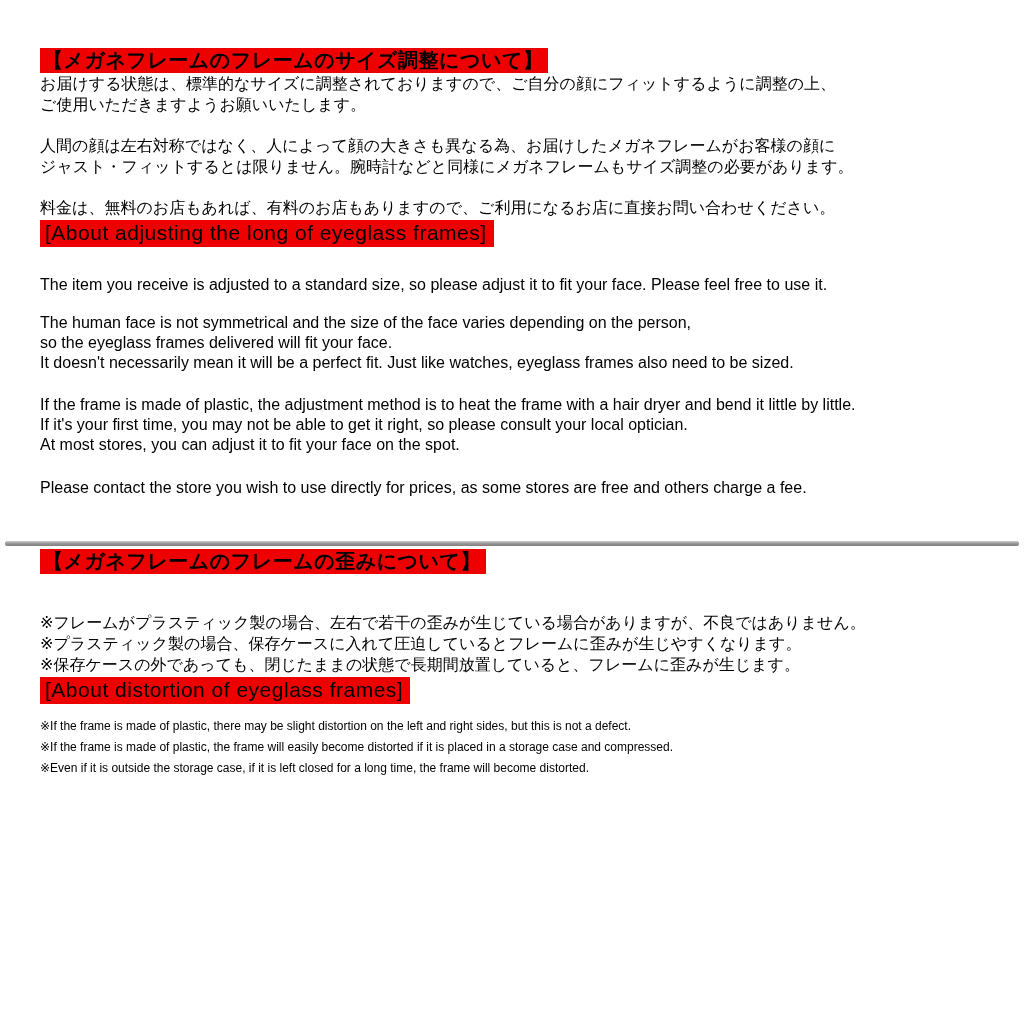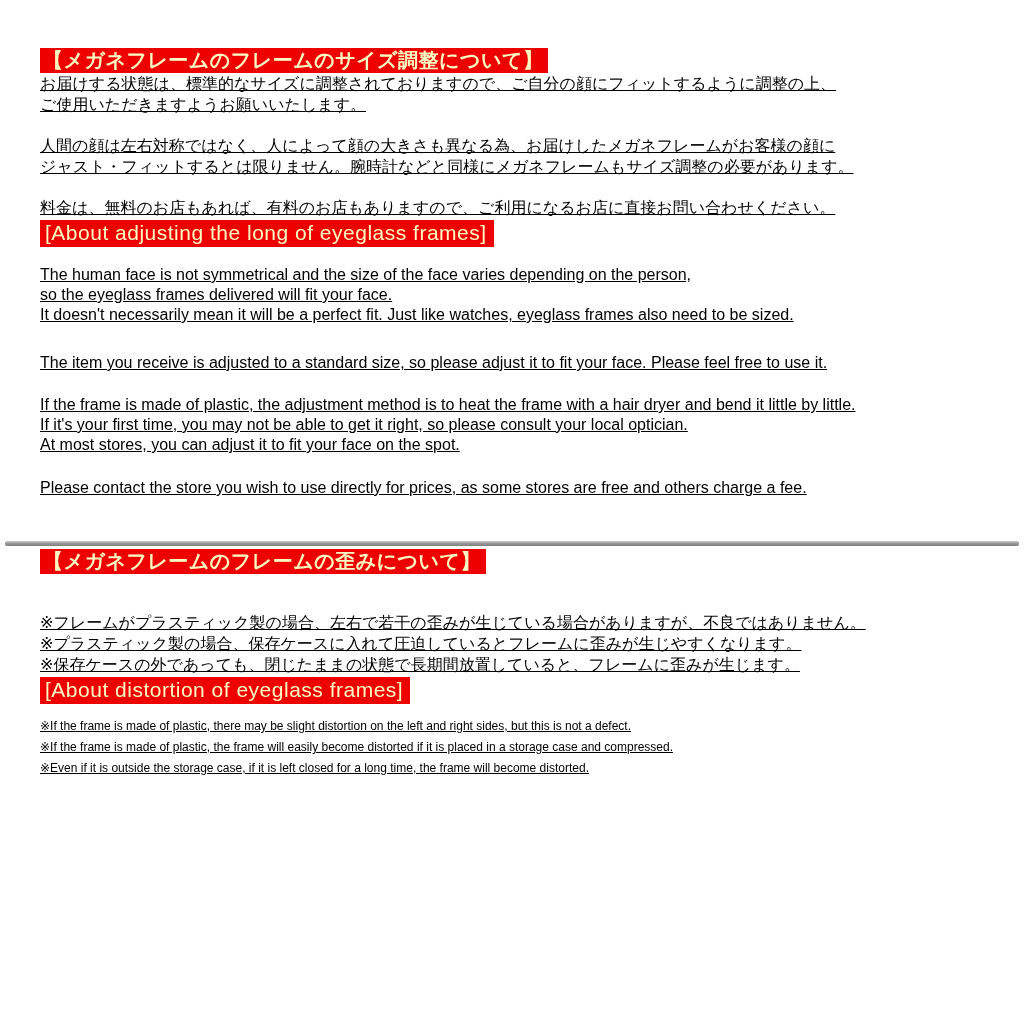--- a/index.html
+++ b/index.html
@@ -17,21 +17,21 @@
   .section {
     padding: 0 40px;
   }
   .section.top {
     padding-top: 45px;
   }
   .banner {
     display: inline-block;
     width: fit-content;
     background: #ee0000;
-    color: #fef9c3;
+    color: #000000;
     margin: 0;
     white-space: nowrap;
   }
   .banner.jp {
     font-size: 20px;
     font-weight: bold;
     line-height: 24px;
     padding: 0 5px 1px 3px;
     letter-spacing: 0.5px;
   }
@@ -39,21 +39,20 @@
     font-size: 21px;
     font-weight: normal;
     line-height: 26px;
     padding: 0 7px 1px 5px;
     letter-spacing: 0.5px;
   }
   h2.block { margin: 0; }
   .para {
     margin: 0;
     white-space: pre-line;
-    text-decoration: underline;
   }
   .para.jp {
     font-size: 16px;
     line-height: 21px;
     letter-spacing: 0px;
   }
   .para.en {
     font-size: 16px;
     line-height: 20px;
   }
@@ -93,24 +92,24 @@
     <h2 class="block mb-banner1"><span class="banner jp">【メガネフレームのフレームのサイズ調整について】</span></h2>
 
     <p class="para jp mb-para">お届けする状態は、標準的なサイズに調整されておりますので、ご自分の顔にフィットするように調整の上、
 ご使用いただきますようお願いいたします。</p>
     <p class="para jp mb-para">人間の顔は左右対称ではなく、人によって顔の大きさも異なる為、お届けしたメガネフレームがお客様の顔に
 ジャスト・フィットするとは限りません。腕時計などと同様にメガネフレームもサイズ調整の必要があります。</p>
     <p class="para jp">料金は、無料のお店もあれば、有料のお店もありますので、ご利用になるお店に直接お問い合わせください。</p>
 
     <h2 class="block mt-banner2"><span class="banner en">[About adjusting the long of eyeglass frames]</span></h2>
 
+    <p class="para en mt-enp1">The item you receive is adjusted to a standard size, so please adjust it to fit your face. Please feel free to use it.</p>
     <p class="para en mt-enp2">The human face is not symmetrical and the size of the face varies depending on the person,
 so the eyeglass frames delivered will fit your face.
 It doesn't necessarily mean it will be a perfect fit. Just like watches, eyeglass frames also need to be sized.</p>
-    <p class="para en mt-enp1">The item you receive is adjusted to a standard size, so please adjust it to fit your face. Please feel free to use it.</p>
     <p class="para en mt-enp3">If the frame is made of plastic, the adjustment method is to heat the frame with a hair dryer and bend it little by little.
 If it's your first time, you may not be able to get it right, so please consult your local optician.
 At most stores, you can adjust it to fit your face on the spot.</p>
     <p class="para en mt-enp4">Please contact the store you wish to use directly for prices, as some stores are free and others charge a fee.</p>
   </section>
 
   <div class="divider"></div>
 
   <section class="section bottom">
     <h2 class="block mt-banner3"><span class="banner jp">【メガネフレームのフレームの歪みについて】</span></h2>

